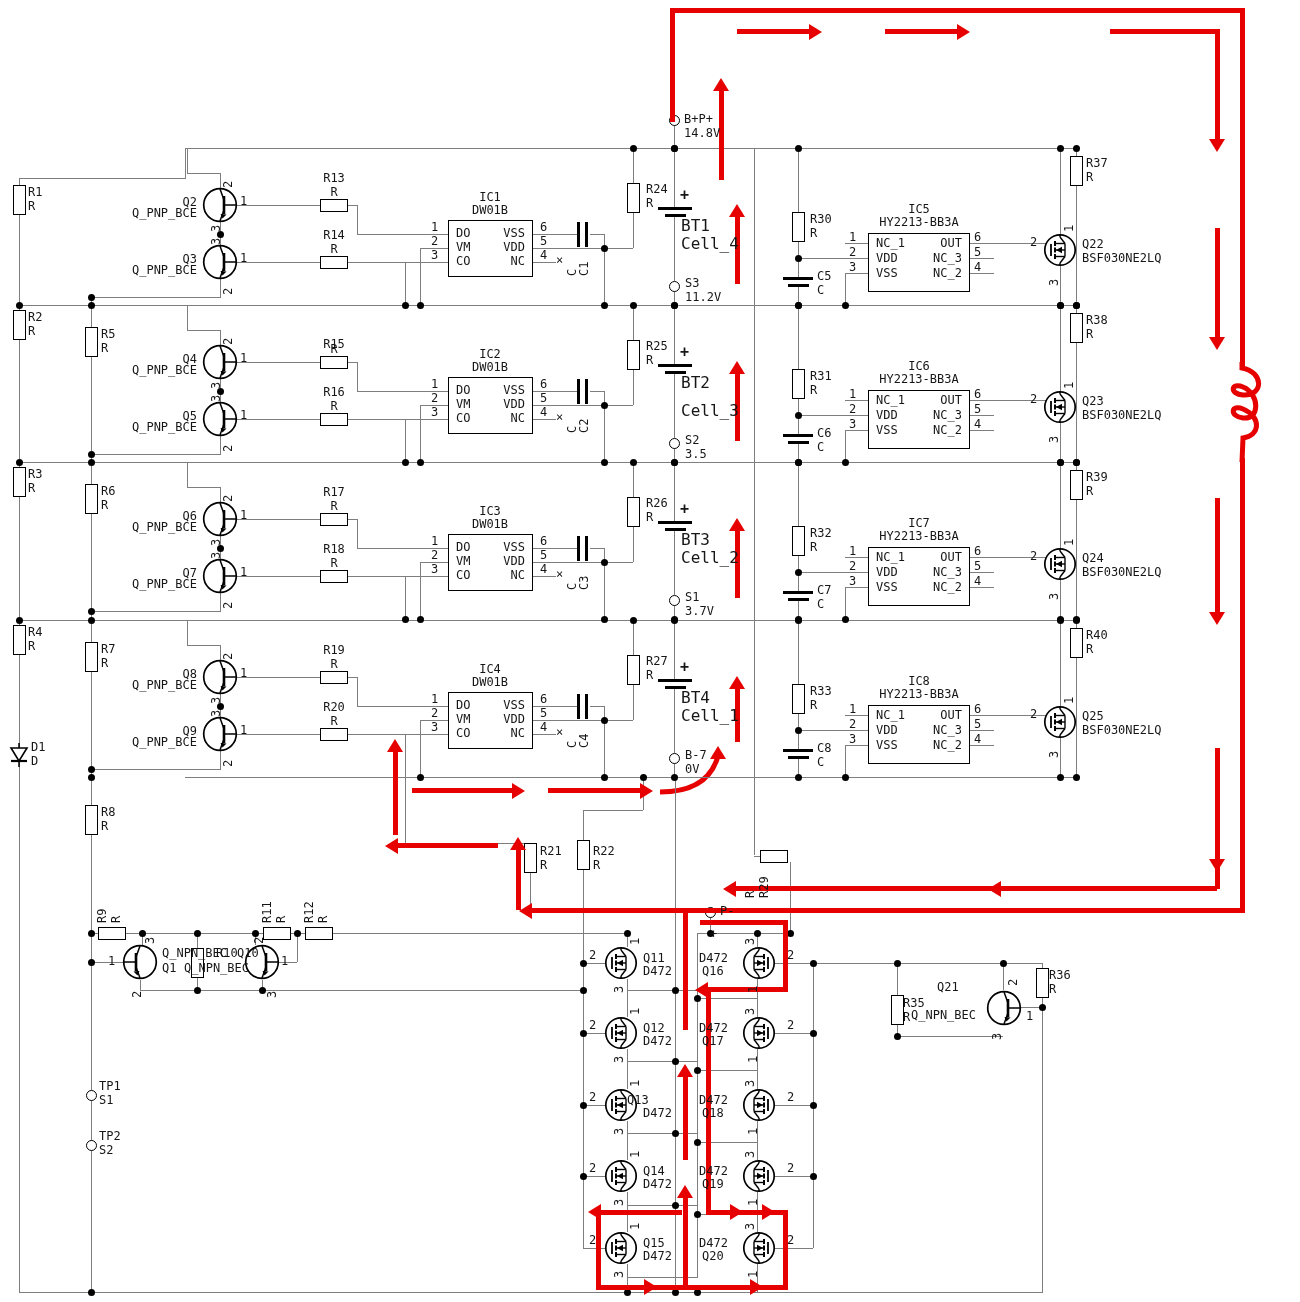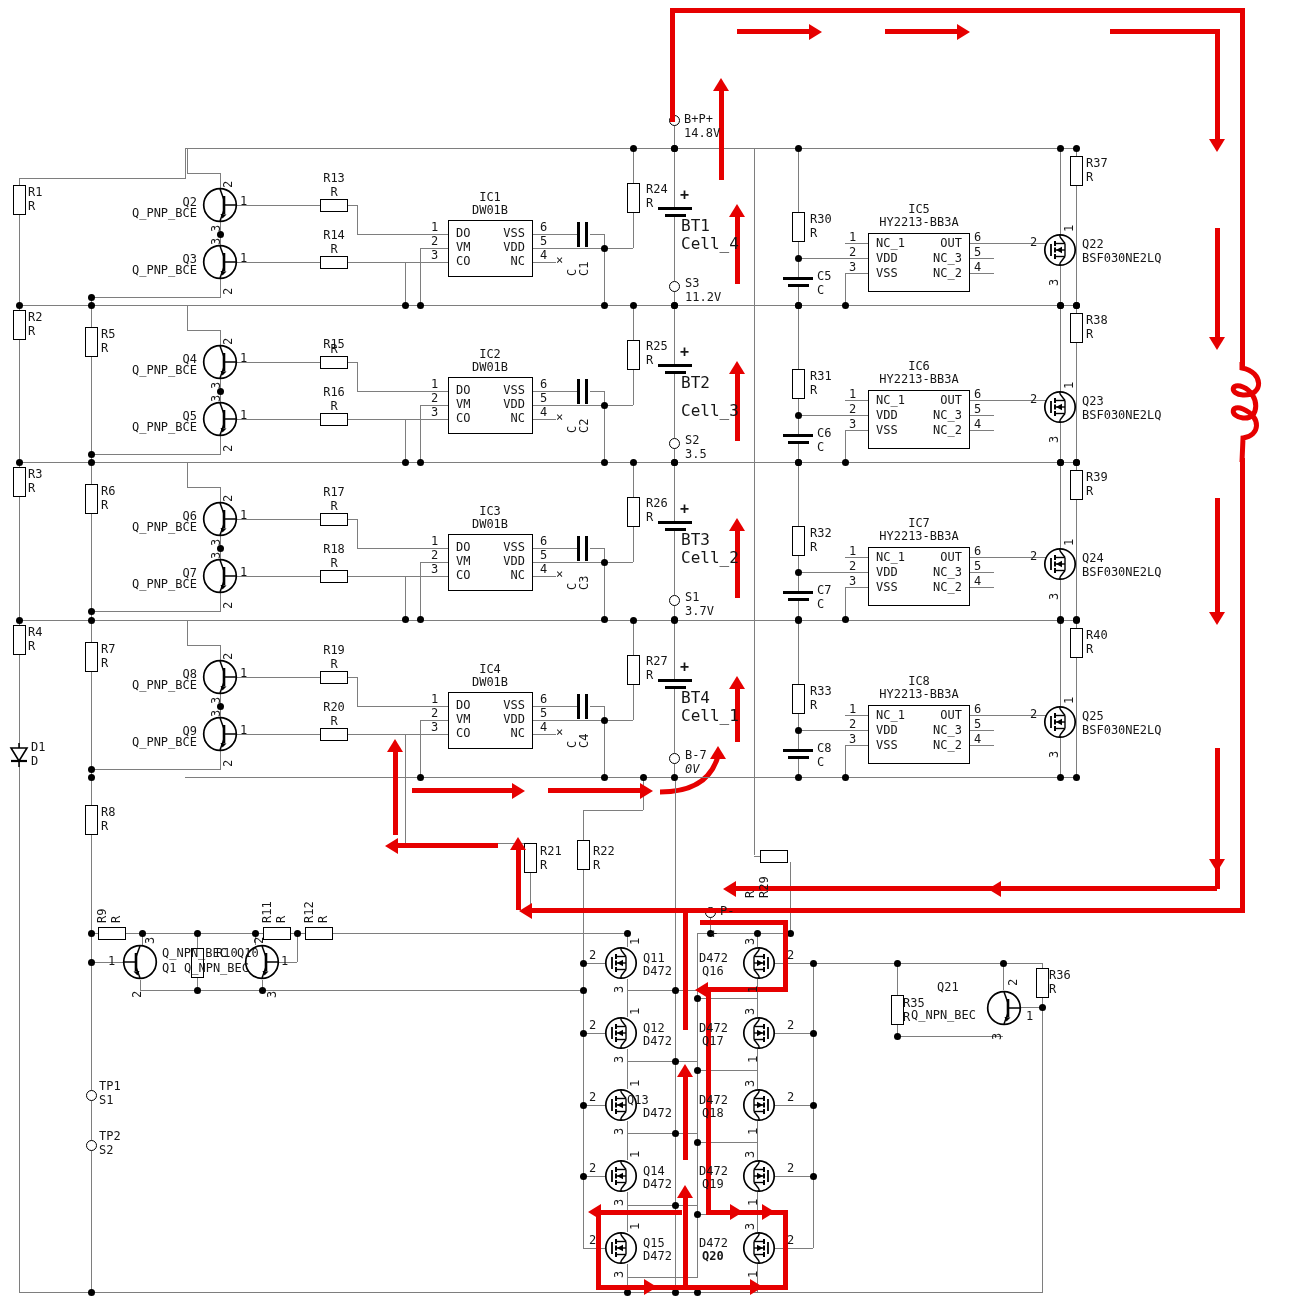--- a/index.html
+++ b/index.html
@@ -908,21 +908,21 @@
     <span class="t" style="left: 540px; top: 721px;">4</span>
     <span class="t" style="left: 556px; top: 726px;">×</span>
     <span class="t v" style="left: 566px; top: 748px;">C</span>
     <span class="t v" style="left: 578px; top: 748px;">C4</span>
     <span class="t" style="left: 646px; top: 655px;">R27</span>
     <span class="t" style="left: 646px; top: 669px;">R</span>
     <span class="t p" style="left: 680px; top: 660px;">+</span>
     <span class="t b" style="left: 681px; top: 690px;">BT4</span>
     <span class="t b" style="left: 681px; top: 708px;">Cell_1</span>
     <span class="t" style="left: 685px; top: 749px;">B-7</span>
-    <span class="t" style="left: 685px; top: 763px; font-style: italic;">0V</span>
+    <span class="t" style="left: 685px; top: 763px;">0V</span>
     <span class="t" style="left: 810px; top: 685px;">R33</span>
     <span class="t" style="left: 810px; top: 699px;">R</span>
     <span class="t" style="left: 817px; top: 742px;">C8</span>
     <span class="t" style="left: 817px; top: 756px;">C</span>
     <span class="t ce" style="left: 884px; top: 675px; width: 70px;">IC8</span>
     <span class="t ce" style="left: 867px; top: 688px; width: 104px;">HY2213-BB3A</span>
     <span class="t" style="left: 876px; top: 709px;">NC_1</span>
     <span class="t" style="left: 876px; top: 724px;">VDD</span>
     <span class="t" style="left: 876px; top: 739px;">VSS</span>
     <span class="t ra" style="left: 917px; top: 709px; width: 45px;">OUT</span>
@@ -1018,17 +1018,17 @@
     <span class="t" style="left: 702px; top: 1178px;">Q19</span>
     <span class="t" style="left: 787px; top: 1162px;">2</span>
     <span class="t v" style="left: 744px; top: 1158px;">3</span>
     <span class="t v" style="left: 747px; top: 1206px;">1</span>
     <span class="t" style="left: 643px; top: 1237px;">Q15</span>
     <span class="t" style="left: 643px; top: 1250px;">D472</span>
     <span class="t" style="left: 589px; top: 1234px;">2</span>
     <span class="t v" style="left: 629px; top: 1230px;">1</span>
     <span class="t v" style="left: 613px; top: 1278px;">3</span>
     <span class="t" style="left: 699px; top: 1237px;">D472</span>
-    <span class="t" style="left: 702px; top: 1250px; font-weight: bold;">Q20</span>
+    <span class="t" style="left: 702px; top: 1250px;">Q20</span>
     <span class="t" style="left: 787px; top: 1234px;">2</span>
     <span class="t v" style="left: 744px; top: 1230px;">3</span>
     <span class="t v" style="left: 747px; top: 1278px;">1</span>
   </div>
 
 </body></html>

